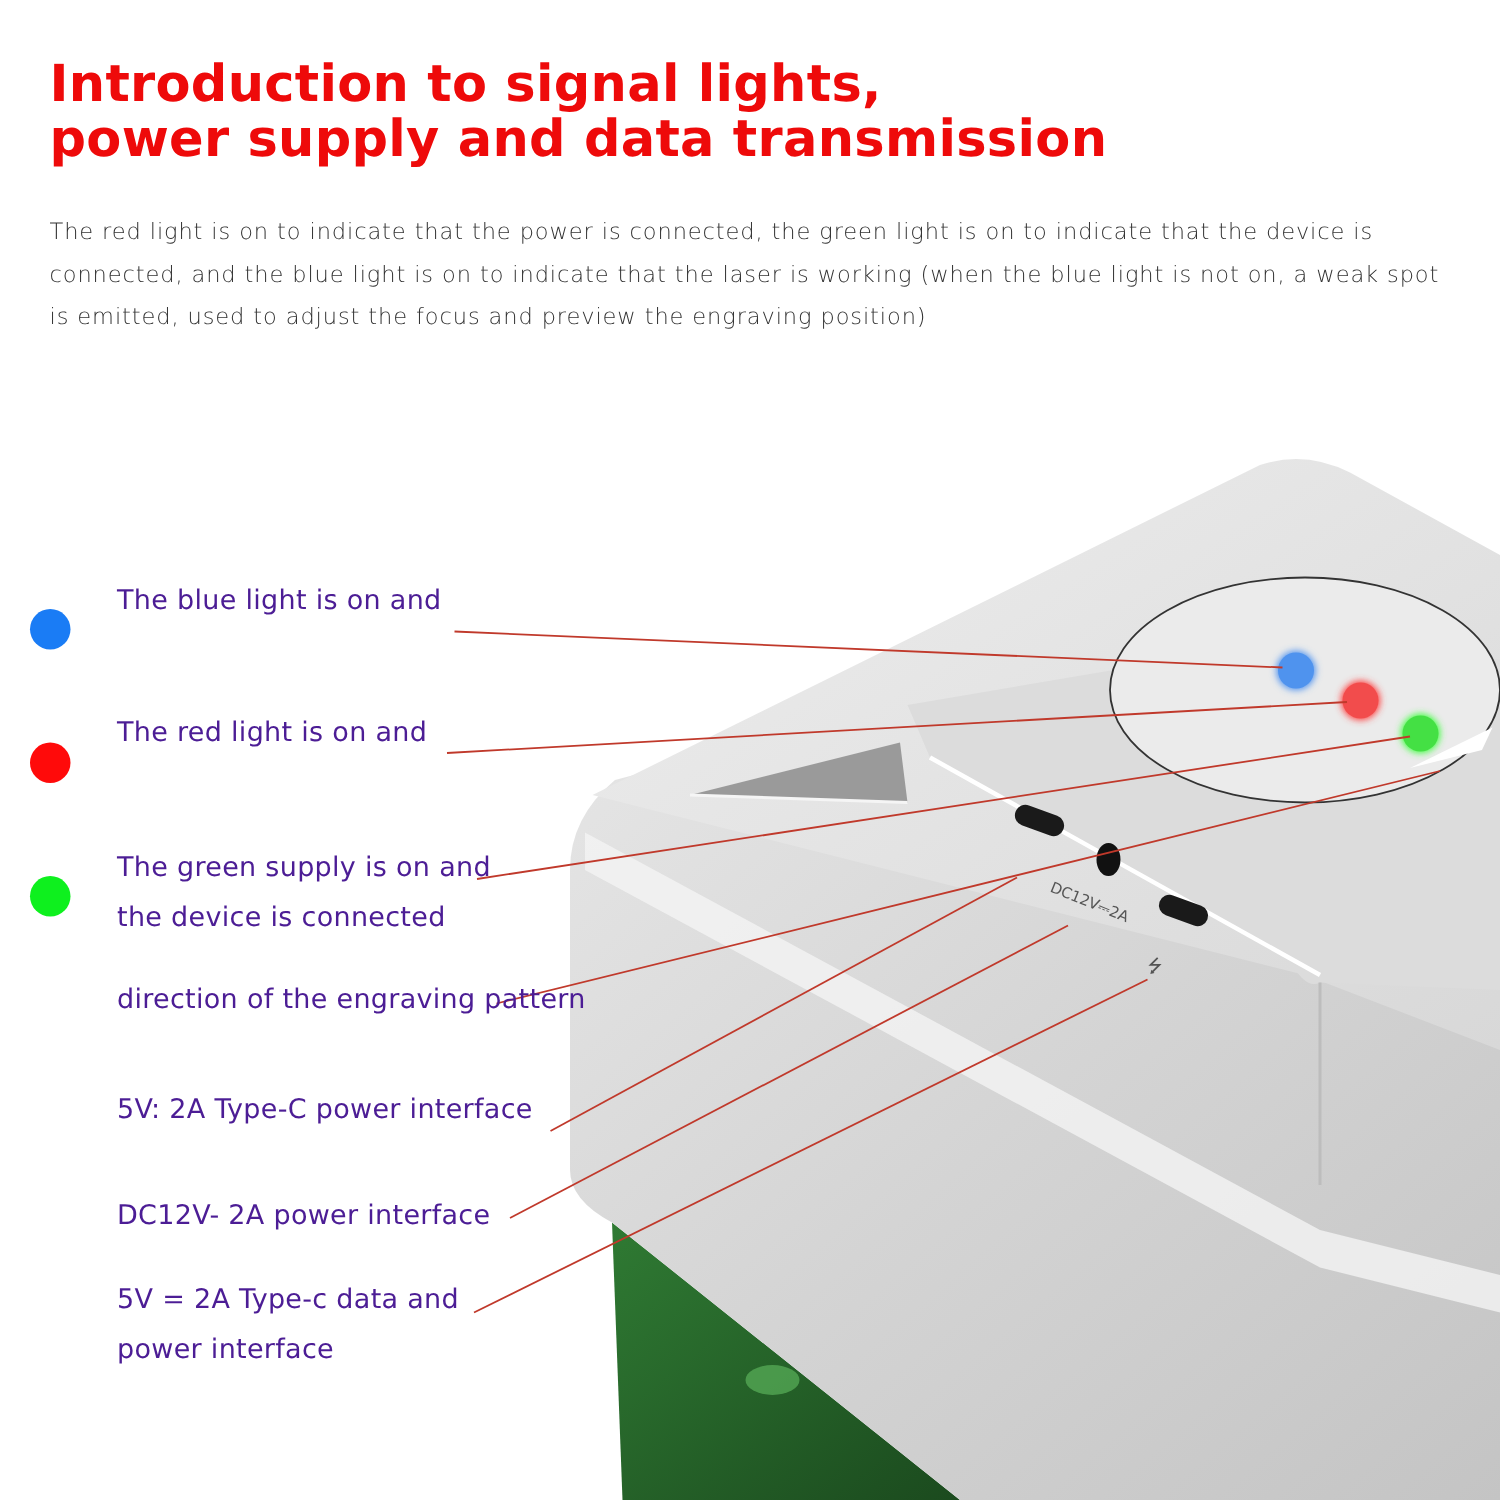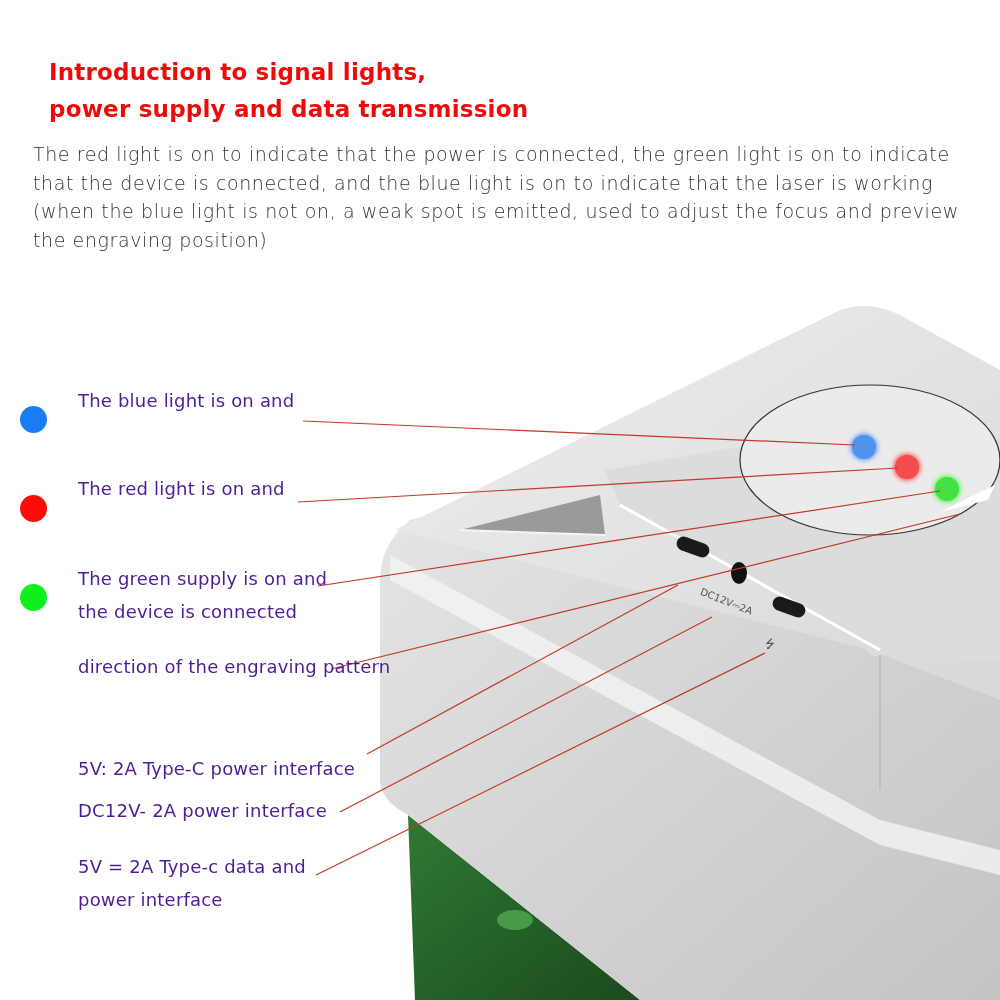--- a/index.html
+++ b/index.html
@@ -2,29 +2,29 @@
 <html><head>
 <meta charset="utf-8">
 <style>
   html, body { margin: 0; padding: 0; }
   body {
     width: 1000px; height: 1000px; position: relative; overflow: hidden;
     background: #ffffff;
     font-family: "Liberation Sans", "DejaVu Sans", sans-serif;
   }
   .title {
-    position: absolute; left: 33px; top: 38px; margin: 16px;
+    position: absolute; left: 33px; top: 38px; margin: 0;
     color: #ee0a0a; font-family: "DejaVu Sans", sans-serif; font-weight: bold;
-    font-size: 23px; line-height: 37px; letter-spacing: 0.2px;
+    font-size: 34px; line-height: 37px; letter-spacing: 0.2px;
   }
   .title span { display: block; }
   .intro {
     position: absolute; left: 33px; top: 140px; width: 940px; margin: 0;
     color: #333; font-family: "DejaVu Sans", sans-serif; font-weight: 300;
-    font-size: 19px; line-height: 28.5px; letter-spacing: 0.6px;
+    font-size: 15px; line-height: 28.5px; letter-spacing: 0.6px;
   }
   .scene { position: absolute; left: 0; top: 0; width: 1000px; height: 1000px; }
   .dot { position: absolute; width: 27px; height: 27px; border-radius: 50%; }
   .label {
     position: absolute; left: 78px; color: #4c1d95;
     font-family: "DejaVu Sans", sans-serif; font-size: 18px; line-height: 33px;
     letter-spacing: 0.2px; white-space: nowrap;
   }
   .label span { display: block; }
 </style>
@@ -113,21 +113,21 @@
   <span>The red light is on and</span>
 </div>
 <div class="label" style="top:562px;">
   <span>The green supply is on and</span>
   <span>the device is connected</span>
 </div>
 
 <div class="label" style="top:650px;">
   <span>direction of the engraving pattern</span>
 </div>
-<div class="label" style="top:752px;">
+<div class="label" style="top:723px;">
   <span>5V: 2A Type-C power interface</span>
 </div>
 <div class="label" style="top:794px;">
   <span>DC12V- 2A power interface</span>
 </div>
 <div class="label" style="top:850px;">
   <span>5V = 2A Type-c data and</span>
   <span>power interface</span>
 </div>
 

